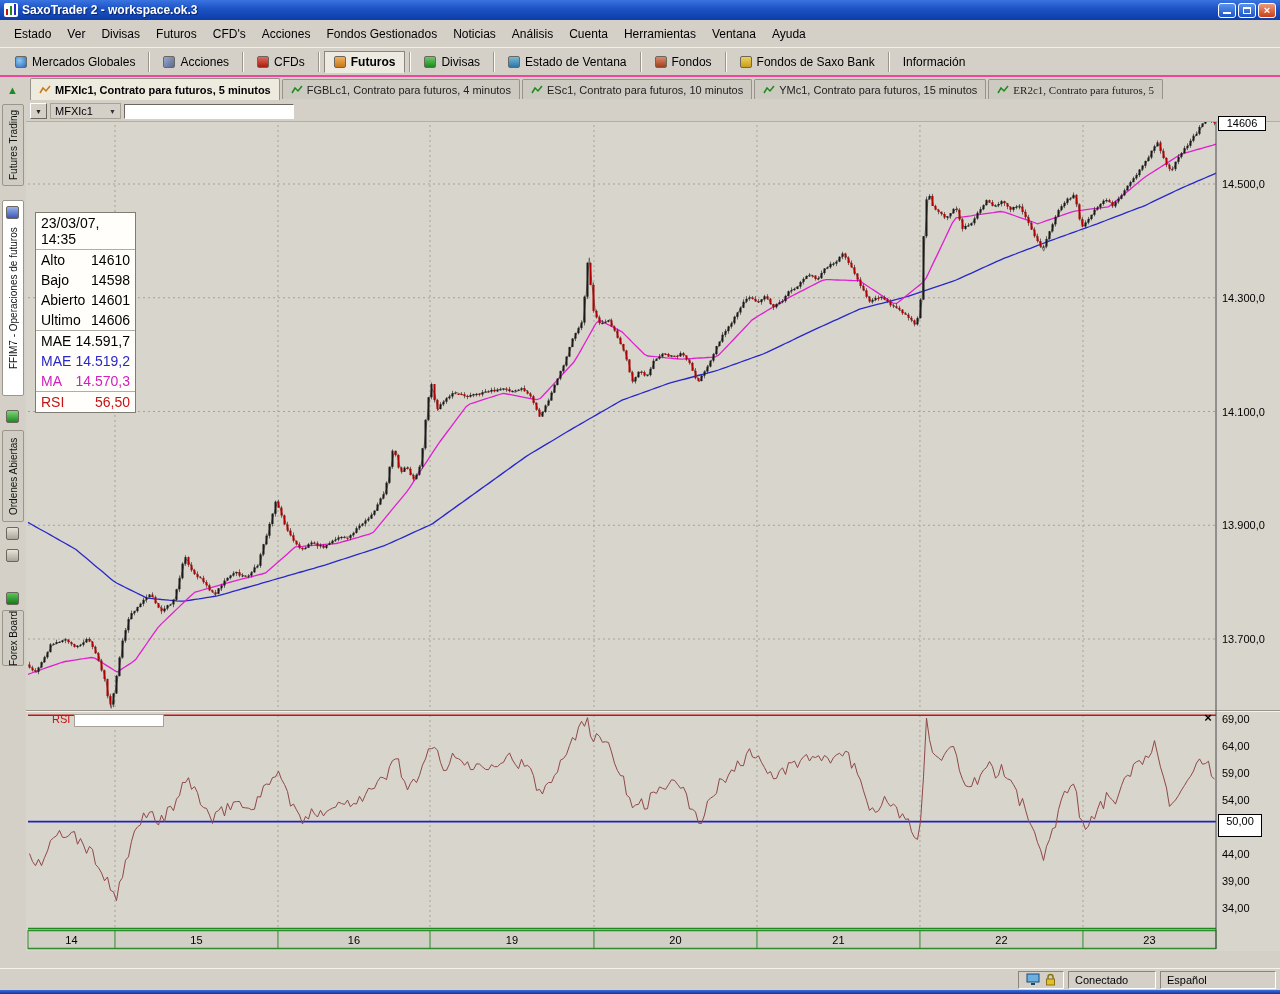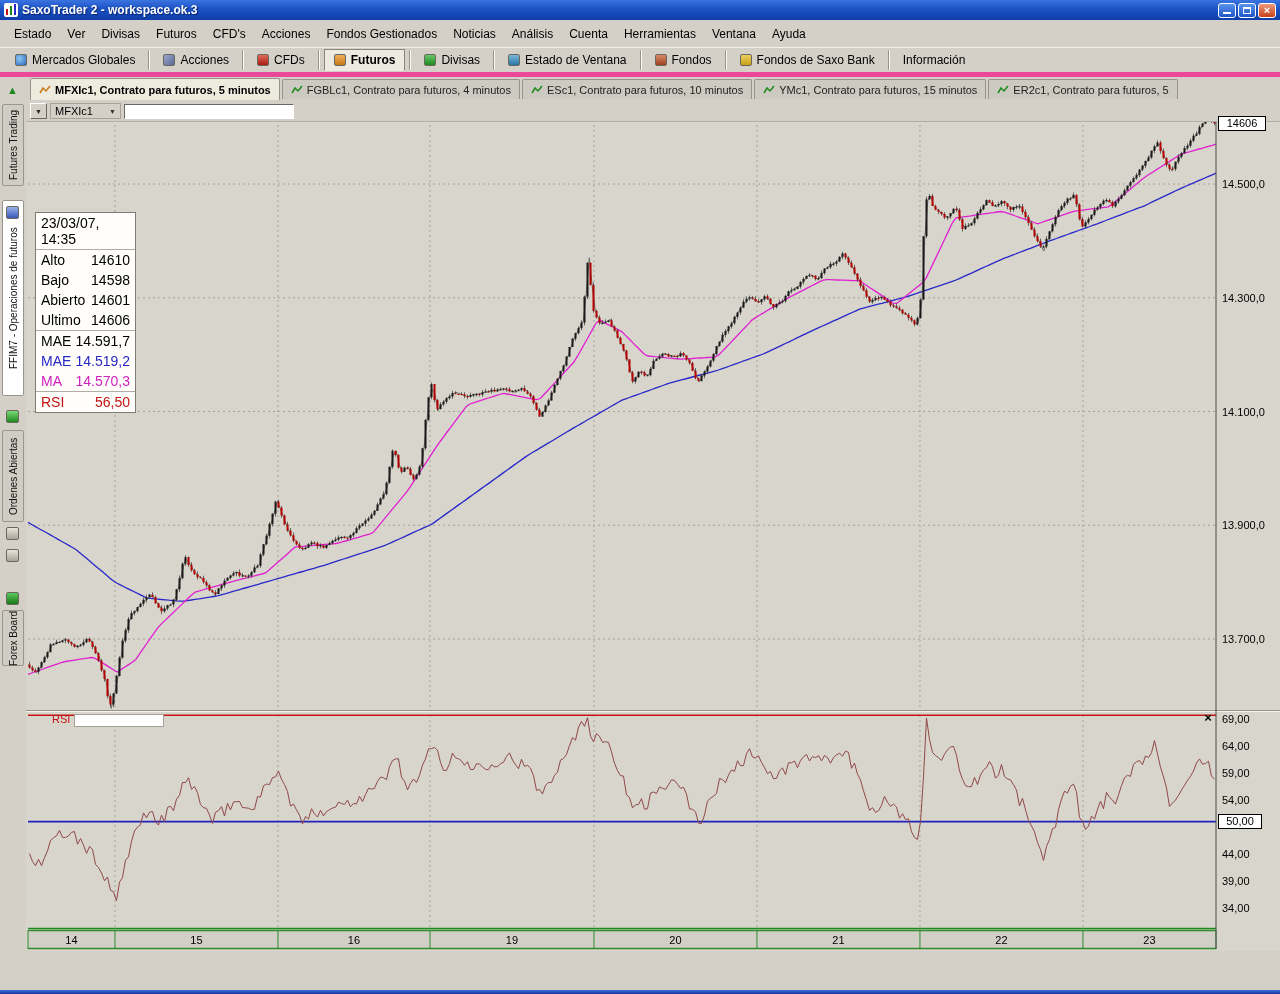--- a/index.html
+++ b/index.html
@@ -21,21 +21,21 @@
   .resglyph { display:block; width:8px; height:7px; border:1px solid #fff; border-top:2px solid #fff; }
 
   
   .menubar { position:absolute; left:0; top:20px; width:1280px; height:27px;
     display:flex; align-items:center; padding-left:6px; background:#d4d0c8; }
   .mi { padding:3px 8px; color:#000; cursor:default; }
 
   
   .toolbar { position:absolute; left:0; top:47px; width:1280px; height:30px;
     display:flex; align-items:center; padding-left:6px; background:#d4d0c8;
-    border-top:1px solid #f2f0ea; border-bottom:5px solid #ec4899; }
+    border-top:1px solid #f2f0ea; border-bottom:2px solid #ec4899; }
   .tbtn { display:flex; align-items:center; gap:5px; height:22px; padding:0 9px; color:#000; cursor:default; }
   .tbtn.active { background:#edeae1; border:1px solid #8a867c; border-bottom-color:#edeae1; font-weight:bold; }
   .ticon { width:12px; height:12px; border:1px solid #6a675f; border-radius:2px; flex:0 0 auto; }
   .ic-globe { background:radial-gradient(circle at 35% 35%, #8ec8f2, #2a6ac0); }
   .ic-stocks { background:linear-gradient(135deg,#9aa8c8,#5a6a98); }
   .ic-cfd { background:linear-gradient(#e06a5a,#aa1c10); }
   .ic-fut { background:linear-gradient(#f0b060,#c87818); }
   .ic-fx { background:linear-gradient(#6ac86a,#1e8a1e); }
   .ic-acc { background:linear-gradient(#7ab8d8,#2a78a8); }
   .ic-fon { background:linear-gradient(#d88a6a,#a04020); }
@@ -43,21 +43,21 @@
   .tsep { width:2px; height:20px; border-left:1px solid #9a968c; border-right:1px solid #fafaf4; margin:0 4px; }
 
   
   .tabrow { position:absolute; left:26px; top:77px; width:1254px; height:24px;
     display:flex; align-items:center; padding-left:4px; gap:2px; background:#d4d0c8; }
   .ctab { display:flex; align-items:center; gap:4px; height:20px; padding:0 8px; font-size:11px;
     background:#cdcac1; border:1px solid #97938a; border-bottom:none; color:#222;
     border-radius:2px 2px 0 0; white-space:nowrap; overflow:hidden; cursor:default; }
   .ctab.active { height:22px; background:#edeade; font-weight:bold; color:#000; }
   .ctab svg { flex:0 0 auto; }
-  .ctab.last { max-width:200px; }
+  .ctab.last { max-width:200px;font-family:Liberation Serif, serif; }
 
   
   .sidebar { position:absolute; left:0; top:77px; width:26px; height:874px; background:#d4d0c8; }
   .vtab { position:absolute; left:2px; width:22px; display:flex; align-items:center; justify-content:center;
     writing-mode:vertical-rl; transform:rotate(180deg); font-size:10px; color:#111;
     background:#d0cdc4; border:1px solid #9a968c; border-radius:2px; cursor:default; white-space:nowrap; }
   .vtab.active { background:#ffffff; }
   .side-ic { position:absolute; left:6px; width:13px; height:13px; border:1px solid #6a675f; border-radius:2px; }
   .side-ic.arrow { border:none; background:none; color:#1e8a1e; font-size:11px; line-height:13px; text-align:center; }
   .sic-doc { background:linear-gradient(#9ab0e8,#3a58b8); }
@@ -81,21 +81,21 @@
 
   .tooltip { position:absolute; left:9px; top:111px; width:101px; background:#fffefa;
     border:1px solid #7f7c74; z-index:6; font-size:14px; color:#000; }
   .tt-head { padding:2px 5px; border-bottom:1px solid #b0ada4; }
   .tt-row { display:flex; justify-content:space-between; padding:2px 5px; }
   .tt-row.sep { border-bottom:1px solid #b0ada4; }
   .v-blue { color:#2828c8; } .v-mag { color:#d020c0; } .v-red { color:#c41414; }
 
   .price-box { position:absolute; left:1192px; top:15px; width:48px; height:15px; background:#fff;
     border:1px solid #000; font-size:11px; text-align:center; line-height:13px; z-index:6; }
-  .rsi-box { position:absolute; left:1192px; top:713px; width:44px; height:15px; background:#fff;
+  .rsi-box { position:absolute; left:1192px; top:713px; width:44px; height:23px; background:#fff;
     border:1px solid #000; font-size:11px; text-align:center; line-height:13px; z-index:6; }
   .rsi-title { position:absolute; left:26px; top:612px; color:#c41414; font-size:11px; z-index:6; }
   .rsi-input { position:absolute; left:48px; top:613px; width:90px; height:13px; background:#fff;
     border:1px solid #a6a298; z-index:6; font-size:10px; }
   .rsi-close { position:absolute; left:1174px; top:609px; width:16px; height:16px; text-align:center;
     line-height:15px; font-size:13px; font-weight:bold; color:#000; z-index:6; cursor:default; }
 
   
   .statusbar { position:absolute; left:0; top:968px; width:1280px; height:22px; background:#d4d0c8;
     border-top:1px solid #f4f2ec; display:flex; align-items:center; padding:0 4px; }
@@ -1131,15 +1131,29 @@
       </div>
     </div>
 
     <div class="price-box">14606</div>
     <div class="rsi-title">RSI</div>
     <input class="rsi-input" value="" style="">
     <div class="rsi-box">50,00</div>
     <div class="rsi-close">×</div>
   </div>
 
+  <div class="statusbar">
+    <div class="sb-panel sb-icons">
+      <svg width="14" height="13">
+        <rect x="1" y="1" width="12" height="8" fill="#6ab0e0" stroke="#1a4a7a"></rect>
+        <rect x="5" y="10" width="4" height="2" fill="#1a4a7a"></rect>
+      </svg>
+      <svg width="11" height="13">
+        <path d="M3,6 V4 a2.5,2.5 0 0 1 5,0 V6" stroke="#8a7210" fill="none" stroke-width="1.5"></path>
+        <rect x="1.5" y="6" width="8" height="6" fill="#e0c030" stroke="#8a7210"></rect>
+      </svg>
+    </div>
+    <div class="sb-panel" style="width:88px;">Conectado</div>
+    <div class="sb-panel" style="width:116px;">Español</div>
+  </div>
 
   <div class="bottom-strip"></div>
 </div>
 
 </body></html>

